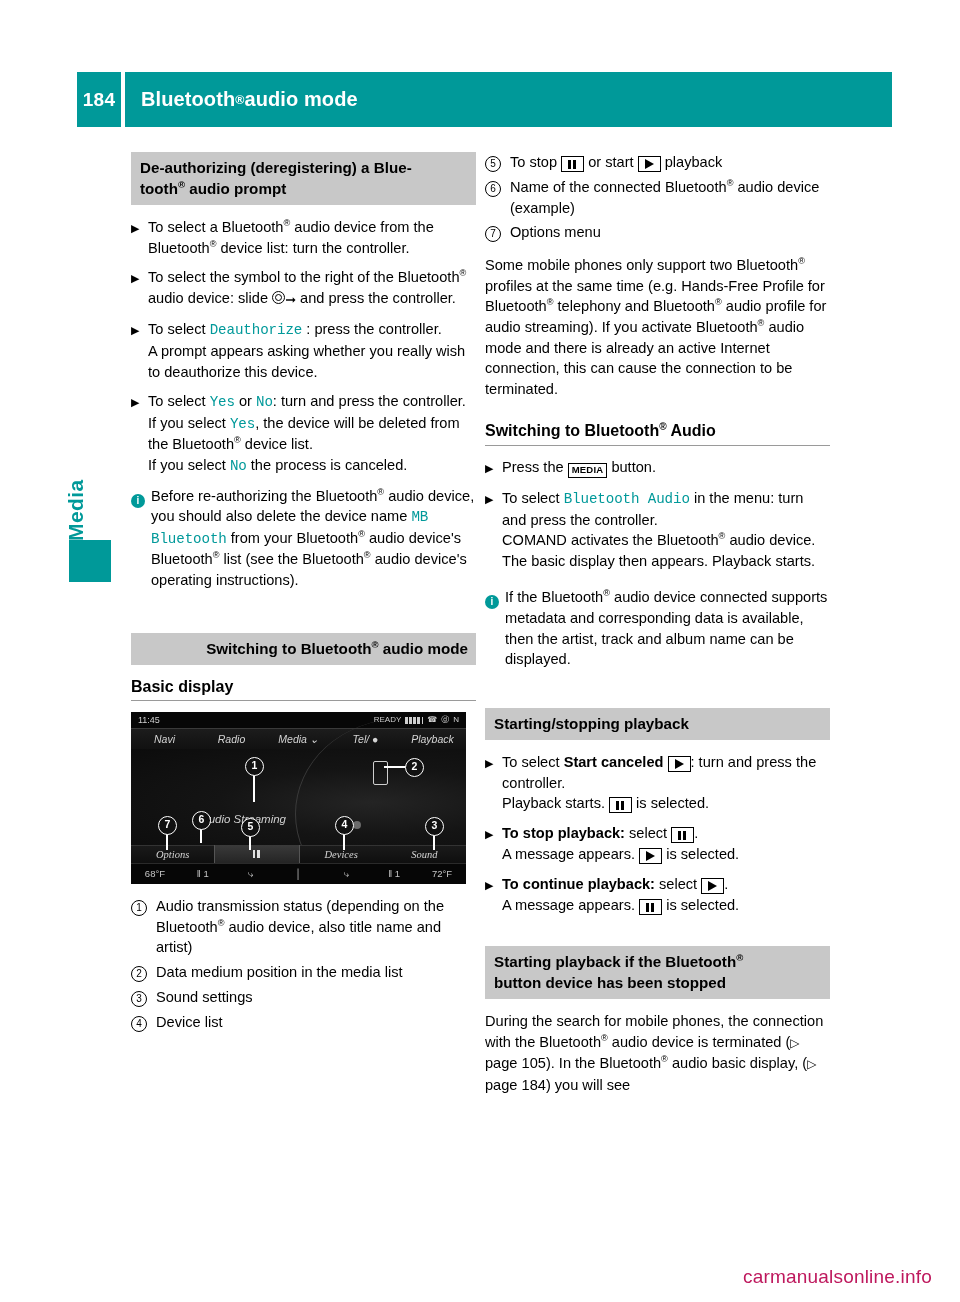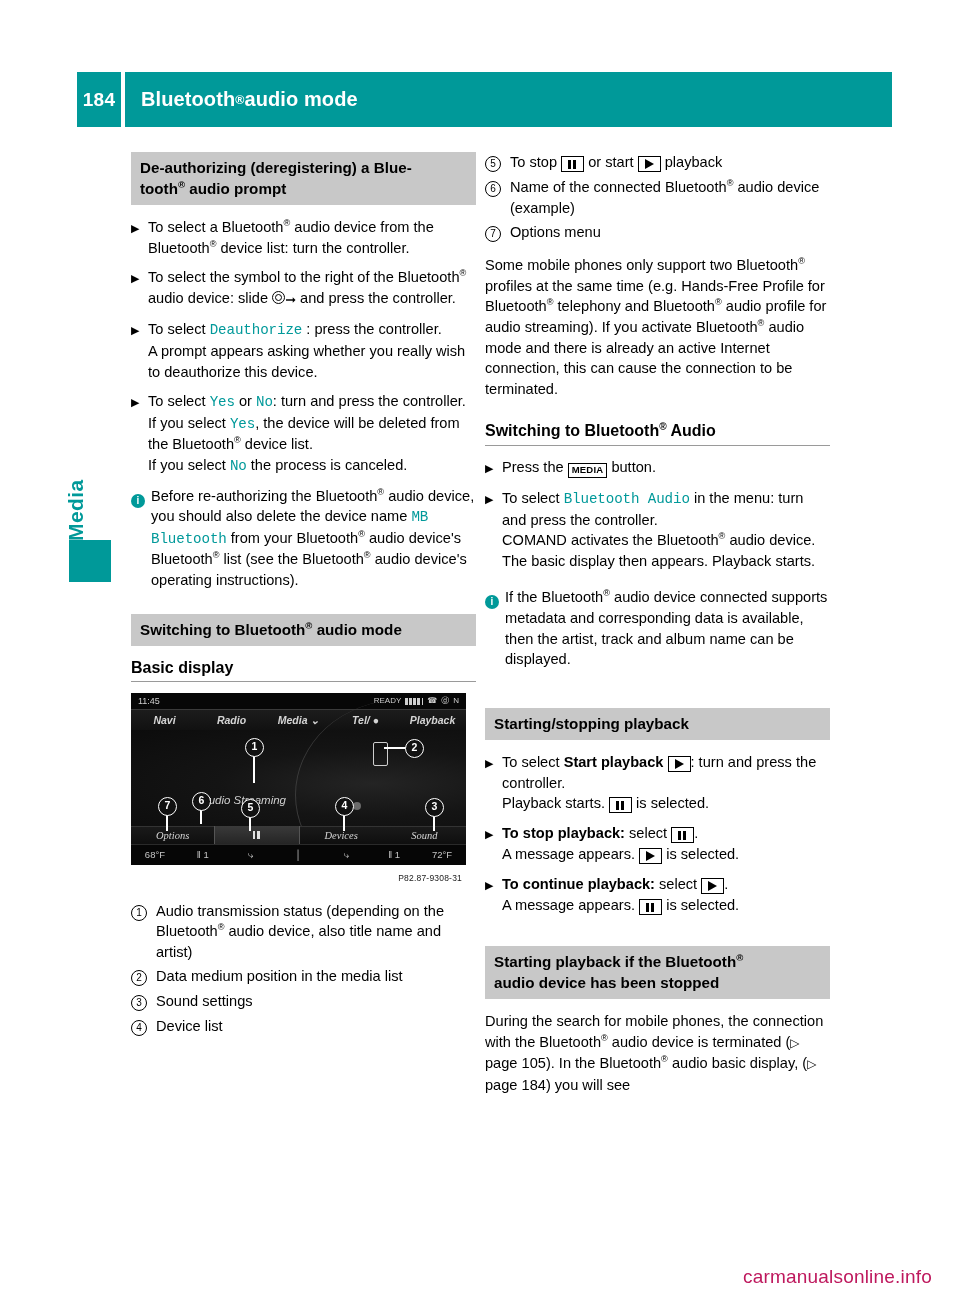--- a/index.html
+++ b/index.html
@@ -297,21 +297,21 @@
   .shot-menubar {
     position: absolute; left:0; top:16px; right:0; height: 20px;
     display: flex; align-items: center;
     border-top: 1px solid #3a3a3a;
     border-bottom: 1px solid #2a2a2a;
     background: linear-gradient(#1c1c1c,#111);
     font-size: 10.5px;
     font-style: italic;
     color: #d5d5d5;
   }
-  .shot-menubar span { flex: 1; text-align: center; font-weight: bold; }
+  .shot-menubar span { flex: 1; text-align: center; }
   .shot-main {
     position: absolute; left:0; top:37px; right:0; bottom:38px;
     background: radial-gradient(ellipse at 72% 55%, #242424 0%, #141414 45%, #0c0c0c 100%);
   }
   .shot-arc {
     position:absolute; right:-40px; top:-30px;
     width: 210px; height: 190px;
     border-left: 1px solid #3b3b3b;
     border-radius: 60% 0 0 60%;
   }
@@ -455,21 +455,21 @@
     </div>
   </div>
 
   <div class="note">
     <div class="note-marker"><span class="i-icon">i</span></div>
     <div class="note-body">
       <span>Before re-authorizing the Bluetooth</span><sup class="reg">®</sup><span> audio device, you should also delete the device name </span><span class="scr">MB Bluetooth</span><span> from your Bluetooth</span><sup class="reg">®</sup><span> audio device's Bluetooth</span><sup class="reg">®</sup><span> list (see the Bluetooth</span><sup class="reg">®</sup><span> audio device's operating instructions).</span>
     </div>
   </div>
 
-  <div class="grayhead" style="margin-top:23px;">
+  <div class="grayhead" style="margin-top:42px;text-align:right;">
     <span>Switching to Bluetooth</span><sup>®</sup><span> audio mode</span>
   </div>
 
   <div class="subhead" style="margin-top:5px;">Basic display</div>
   <div class="rule"></div>
 
   <div class="shot-wrap">
     <div class="shot">
 
       <div class="shot-statusbar">
@@ -530,21 +530,20 @@
 
       <div class="leader" style="left:118px; top:118px; height:20px;"></div>
       <div class="callout" style="left:110px; top:106px;">5</div>
 
       <div class="leader" style="left:69px; top:113px; height:18px;"></div>
       <div class="callout" style="left:61px; top:99px;">6</div>
 
       <div class="leader" style="left:35px; top:120px; height:18px;"></div>
       <div class="callout" style="left:27px; top:104px;">7</div>
     </div>
-    <div class="shot-caption">P82.87-9308-31</div>
   </div>
 
   <div class="numitem">
     <div class="num-marker"><span class="circnum">1</span></div>
     <div class="num-body">
       <span>Audio transmission status (depending on the Bluetooth</span><sup class="reg">®</sup><span> audio device, also title name and artist)</span>
     </div>
   </div>
   <div class="numitem">
     <div class="num-marker"><span class="circnum">2</span></div>
@@ -609,21 +608,21 @@
     <div class="note-body">
       <span>If the Bluetooth</span><sup class="reg">®</sup><span> audio device connected supports metadata and corresponding data is available, then the artist, track and album name can be displayed.</span>
     </div>
   </div>
 
   <div class="grayhead" style="margin-top:38px;">Starting/stopping playback</div>
 
   <div class="step">
     <div class="step-marker">▶</div>
     <div class="step-body">
-      <span>To select </span><b class="bold">Start playback</b><span> </span><span class="keybox"><span class="tri"></span></span><span>: turn and press the controller.</span><br>
+      <span>To select </span><b class="bold">Start canceled</b><span> </span><span class="keybox"><span class="tri"></span></span><span>: turn and press the controller.</span><br>
       <span>Playback starts. </span><span class="keybox"><span class="bars"></span></span><span> is selected.</span>
     </div>
   </div>
 
   <div class="step">
     <div class="step-marker">▶</div>
     <div class="step-body">
       <b class="bold">To stop playback:</b><span> select </span><span class="keybox"><span class="bars"></span></span><span>.</span><br>
       <span>A message appears. </span><span class="keybox"><span class="tri"></span></span><span> is selected.</span>
     </div>
@@ -632,21 +631,21 @@
   <div class="step">
     <div class="step-marker">▶</div>
     <div class="step-body">
       <b class="bold">To continue playback:</b><span> select </span><span class="keybox"><span class="tri"></span></span><span>.</span><br>
       <span>A message appears. </span><span class="keybox"><span class="bars"></span></span><span> is selected.</span>
     </div>
   </div>
 
   <div class="grayhead" style="margin-top:30px;">
     <span>Starting playback if the Bluetooth</span><sup>®</sup><br>
-    <span>audio device has been stopped</span>
+    <span>button device has been stopped</span>
   </div>
 
   <div class="para">
     <span>During the search for mobile phones, the connection with the Bluetooth</span><sup class="reg">®</sup><span> audio device is terminated (</span><span class="pgref-arrow">▷</span><span> page 105</span><span>). In the Bluetooth</span><sup class="reg">®</sup><span> audio basic display, (</span><span class="pgref-arrow">▷</span><span> page 184</span><span>) you will see</span>
   </div>
 
 </div>
 
 <div class="watermark">carmanualsonline.info</div>
 

